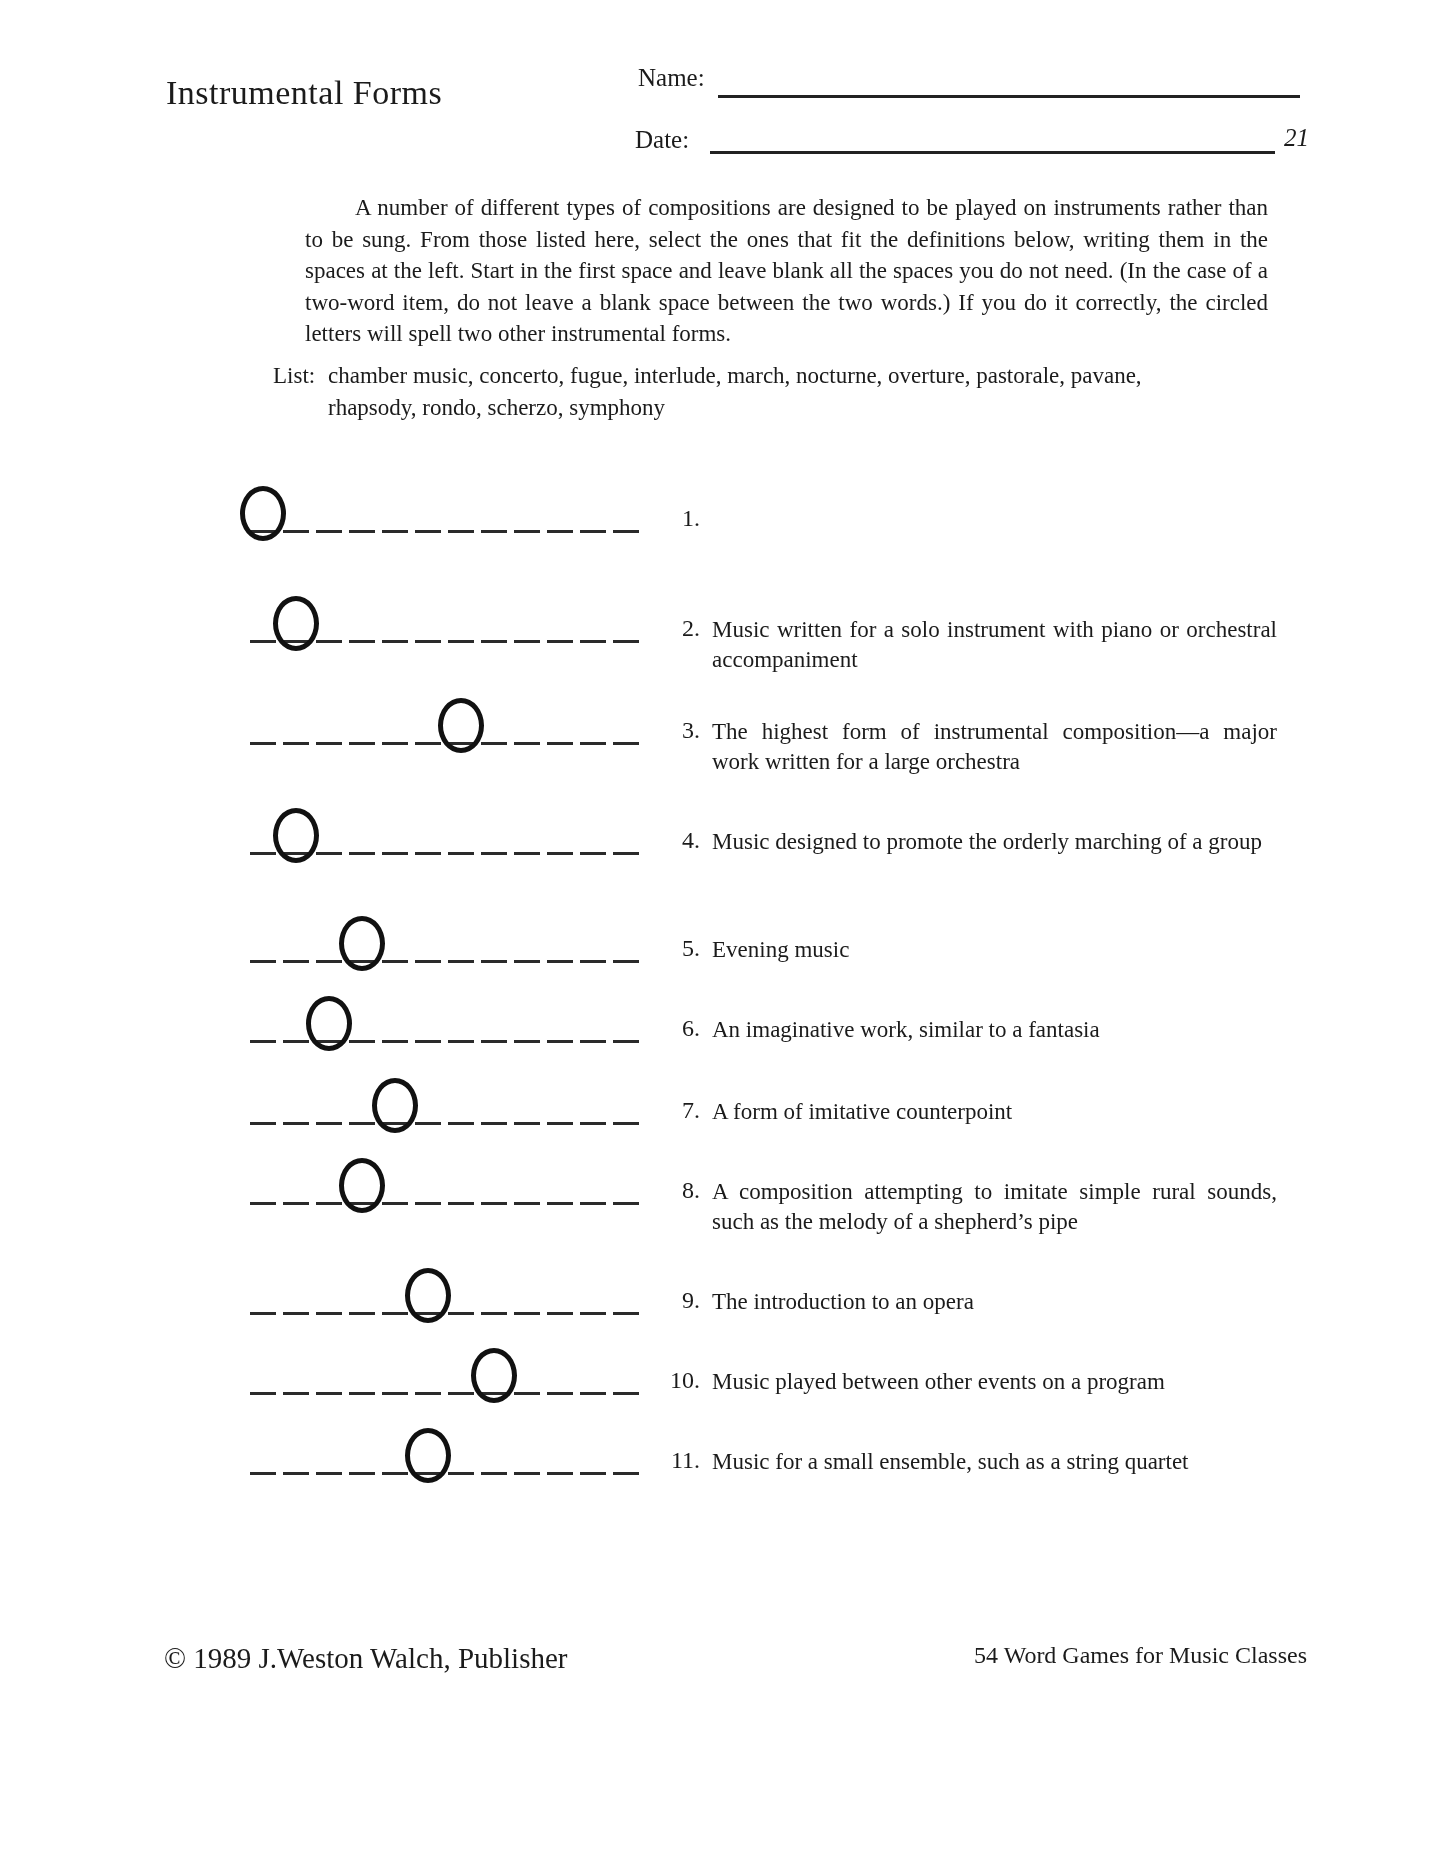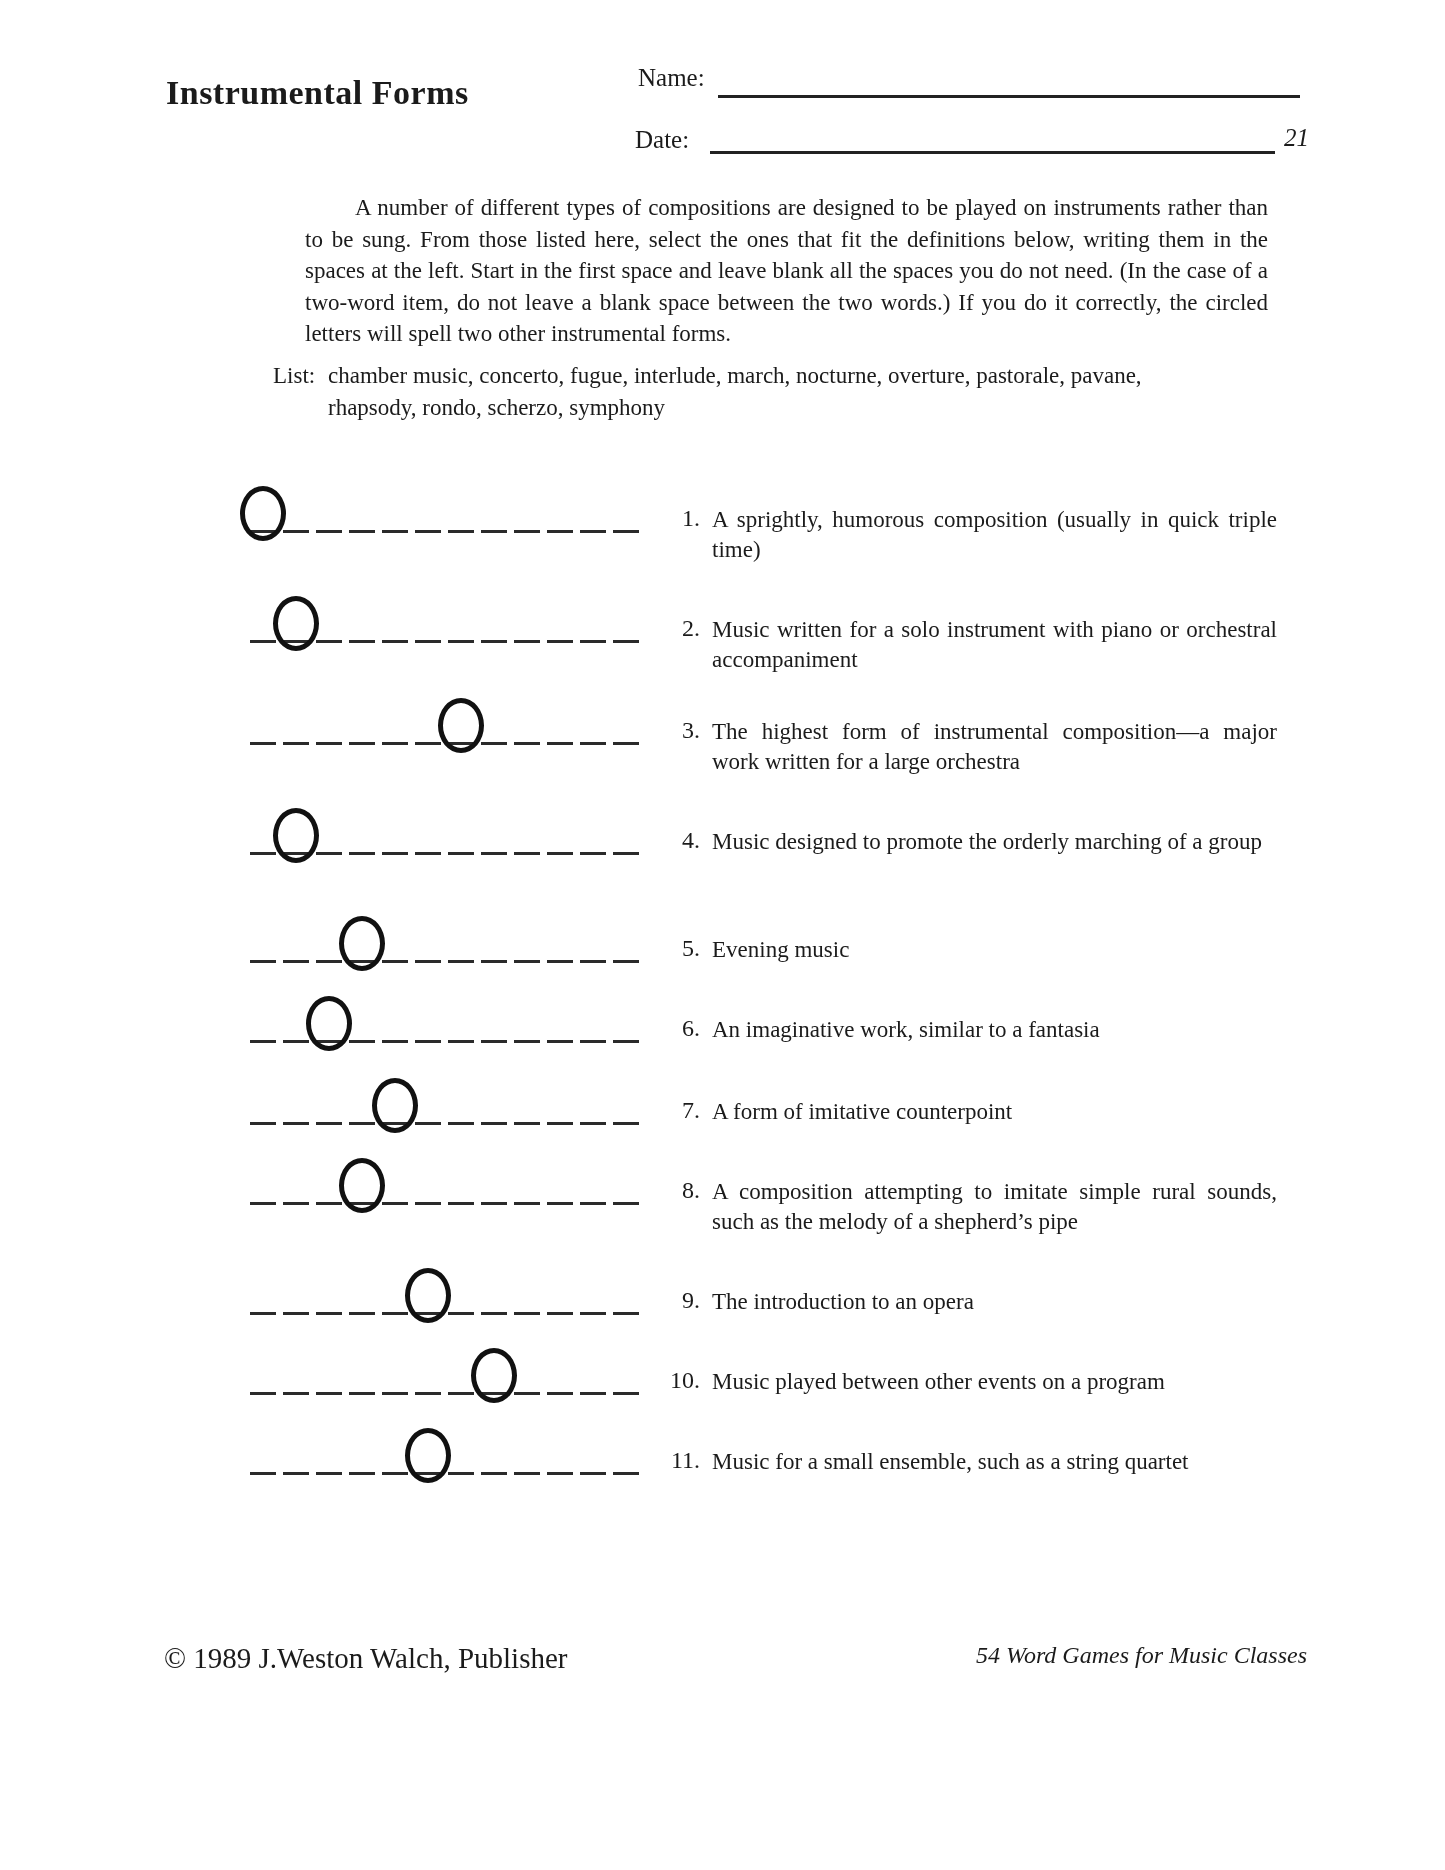--- a/index.html
+++ b/index.html
@@ -9,21 +9,21 @@
     position: relative;
     font-family: "Liberation Serif", "DejaVu Serif", serif;
     color: #1b1b1b;
     overflow: hidden;
   }
   .abs { position: absolute; }
 
   
   .title {
     left: 166px; top: 74px;
-    font-size: 34px; font-weight: bold;
+    font-size: 34px; font-weight: normal;
     letter-spacing: 0.5px;
   }
   .name-label { left: 638px; top: 64px; font-size: 25px; text-align: right; }
   .name-line  { left: 718px; top: 62px; width: 582px; height: 36px;
                 border-bottom: 3px solid #222; }
   .date-label { left: 635px; top: 126px; font-size: 25px; }
   .date-line  { left: 710px; top: 120px; width: 565px; height: 34px;
                 border-bottom: 3px solid #222; }
   .page-number { left: 1284px; top: 124px; font-size: 25px; font-style: italic; }
 
@@ -53,21 +53,21 @@
             border: 5px solid #111;
             border-radius: 50%;
             background: transparent; }
   .q-num { position: absolute; left: 638px; top: 2px; width: 62px;
            font-size: 24px; text-align: right; }
   .q-text { position: absolute; left: 712px; top: 2px; width: 565px;
             font-size: 23px; line-height: 30px; text-align: justify; }
 
   
   .footer-left  { left: 164px; top: 1642px; font-size: 29px; }
-  .footer-right { right: 138px; top: 1642px; font-size: 24px; font-style: italic; }
+  .footer-right { right: 138px; top: 1642px; font-size: 24px; }
 </style>
 </head>
 <body>
 
 <div class="abs title">Instrumental Forms</div>
 
 <div class="abs name-label">Name:</div>
 <div class="abs name-line"></div>
 
 <div class="abs date-label">Date:</div>
@@ -96,21 +96,20 @@
         <span class="slot"></span>
         <span class="slot"></span>
         <span class="slot"></span>
         <span class="slot"></span>
         <span class="slot"></span>
         <span class="slot"></span>
         <span class="slot"></span>
         <span class="slot"></span>
       </div>
       <div class="q-num">1.</div>
-      <div class="q-text">A sprightly, humorous composition (usually in quick triple time)</div>
     </div>
     <div class="q-row" style="top: 613px;">
       <div class="blanks">
         <span class="slot"></span>
         <span class="slot">
           <span class="circle"></span>
         </span>
         <span class="slot"></span>
         <span class="slot"></span>
         <span class="slot"></span>

